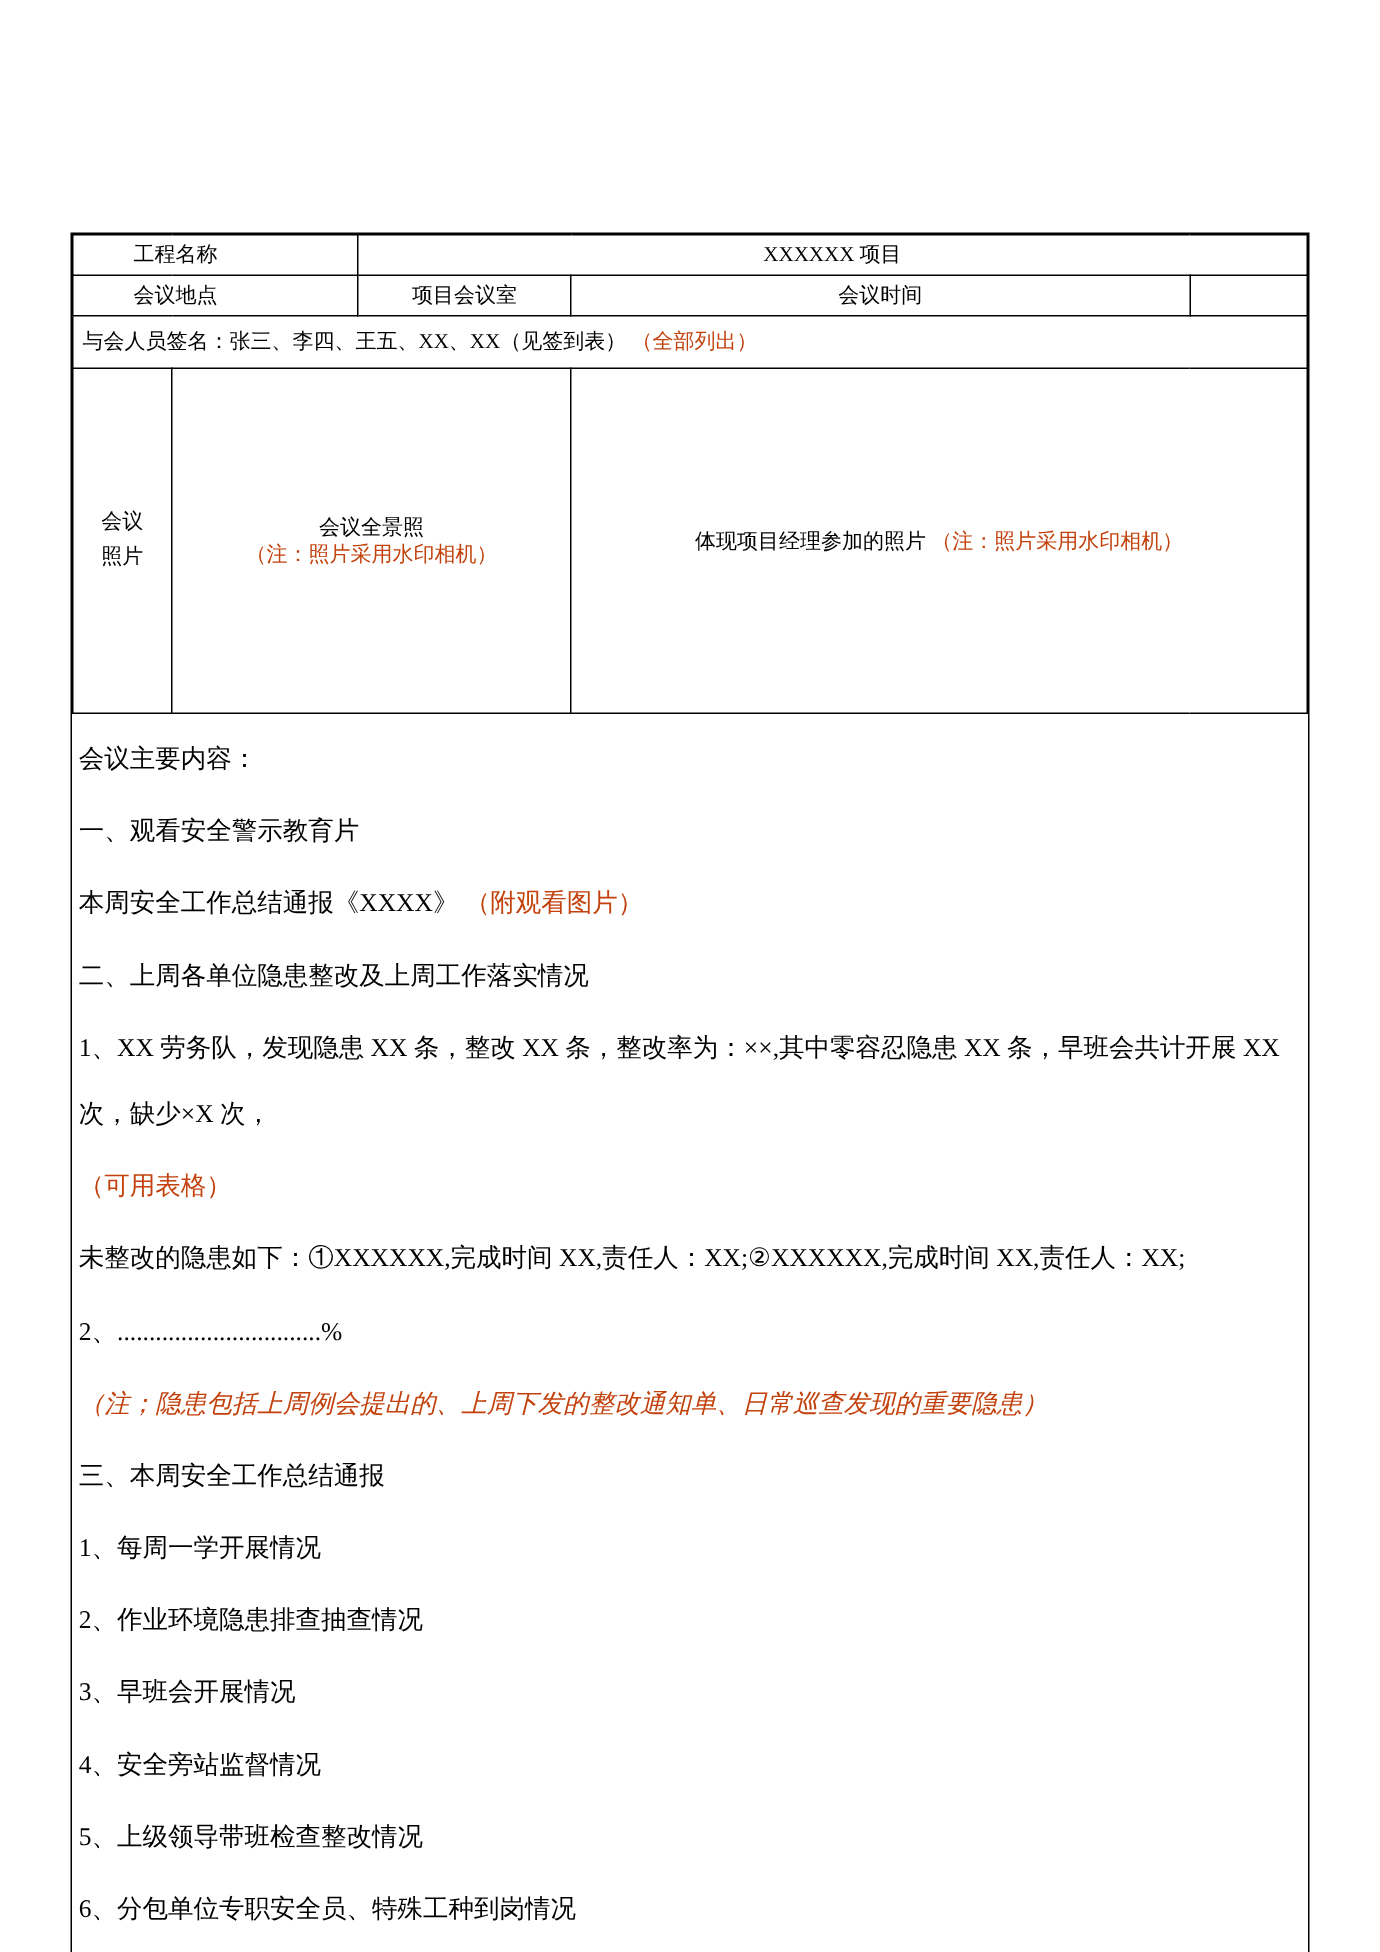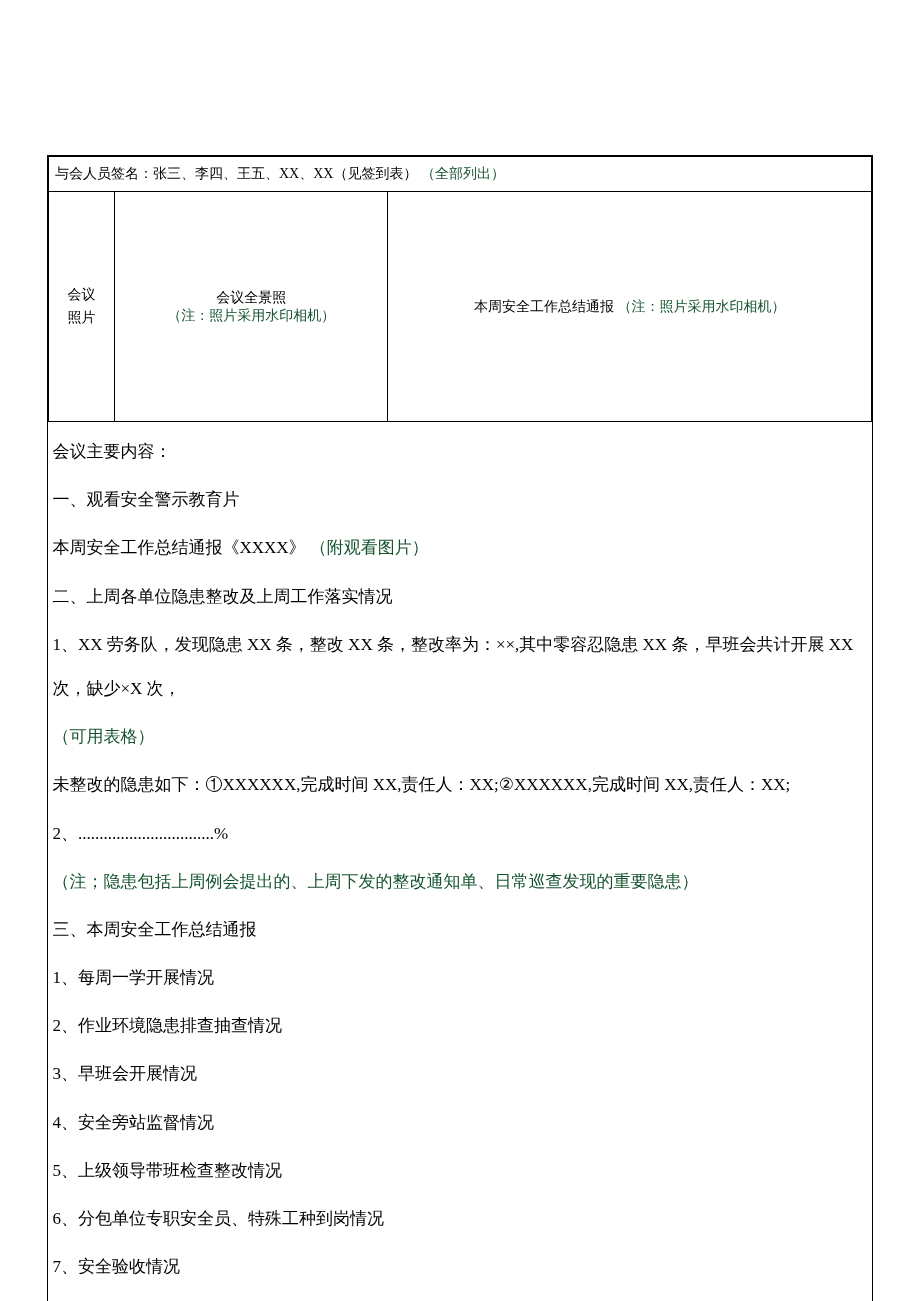--- a/index.html
+++ b/index.html
@@ -28,21 +28,21 @@
   }
   .hdr-label {
     text-align: left;
     padding-left: 40px;
     width: 100px;
   }
   .center { text-align: center; }
   .attendees {
     padding: 8px 6px;
   }
-  .red { color: #14532d; }
+  .red { color: #c2410c; }
   .photo-row td {
     height: 230px;
   }
   .photo-label {
     width: 66px;
     text-align: center;
     line-height: 1.6;
   }
   .content-cell {
     border: none;
@@ -52,45 +52,55 @@
   }
   .content {
     padding: 6px 4px 20px 4px;
     line-height: 2.6;
     font-size: 17px;
   }
   .content p {
     margin: 0;
     padding: 2px 0;
   }
-  .indent { padding-left: 18px; }
+  .indent { padding-left: 18px; font-style: italic; }
 </style>
 </head>
 <body>
 
 <div class="doc">
   <table>
     <tbody>
+        <tr>
+      <td class="hdr-label" colspan="2" style="width:140px;">工程名称</td>
+      <td class="center" colspan="4">XXXXXX 项目</td>
+    </tr>
+    <tr>
+      <td class="hdr-label" colspan="2">会议地点</td>
+      <td class="center">项目会议室</td>
+      <td class="center">会议时间</td>
+      <td class="center" colspan="2"></td>
+    </tr>
     <tr>
       <td colspan="6" class="attendees">
         <span>与会人员签名：张三、李四、王五、XX、XX（见签到表）</span>
         <span class="red">（全部列出）</span>
       </td>
     </tr>
     <tr class="photo-row">
       <td class="photo-label">
         <span>会议</span><br>
         <span>照片</span>
       </td>
       <td colspan="2" class="center">
         <div>会议全景照</div>
         <div class="red">（注：照片采用水印相机）</div>
       </td>
       <td colspan="3" class="center">
-        <span>本周安全工作总结通报</span>
+        <span>体现项目经理参加的照片</span>
         <span class="red">（注：照片采用水印相机）</span>
       </td>
     </tr>
     <tr>
       <td colspan="6" class="content-cell">
         <div class="content">
           <p>会议主要内容：</p>
           <p>一、观看安全警示教育片</p>
           <p>
             <span>本周安全工作总结通报《XXXX》</span>

